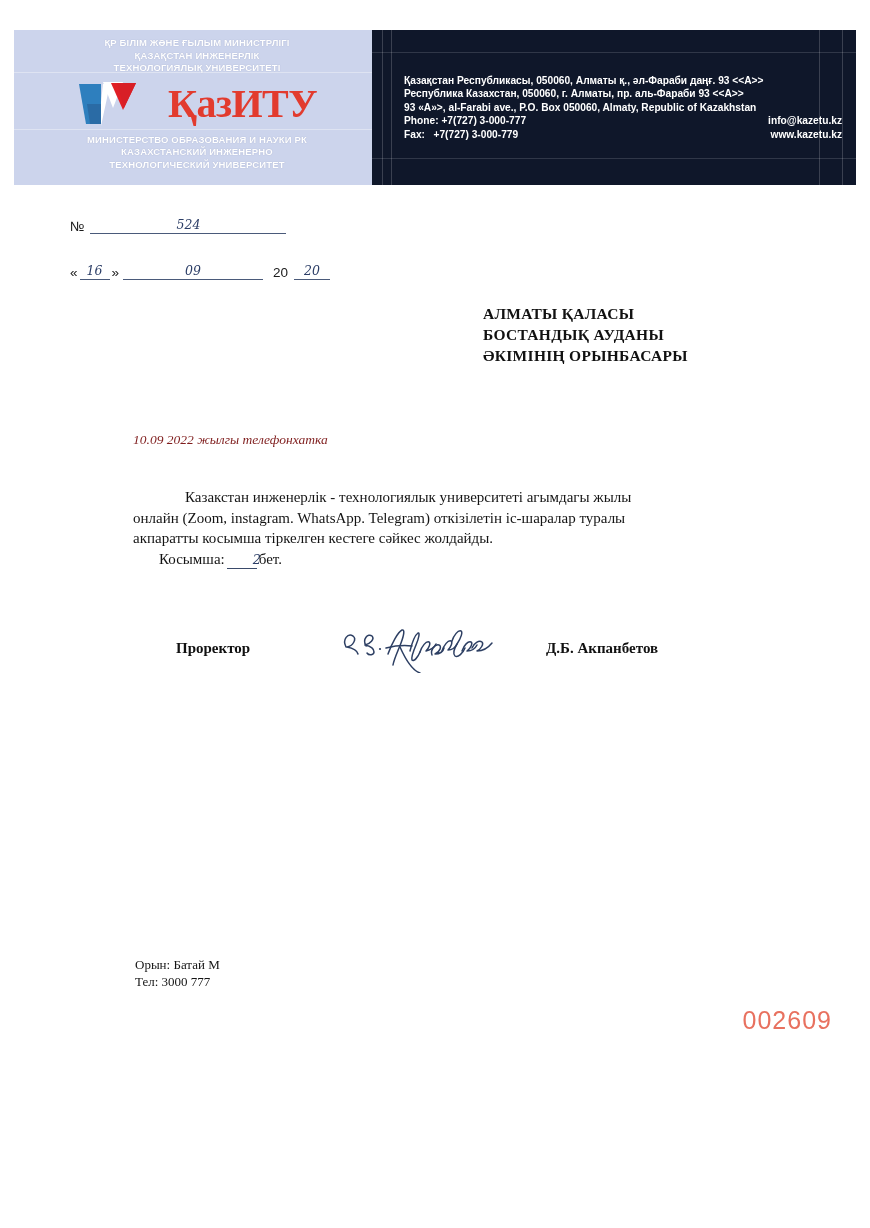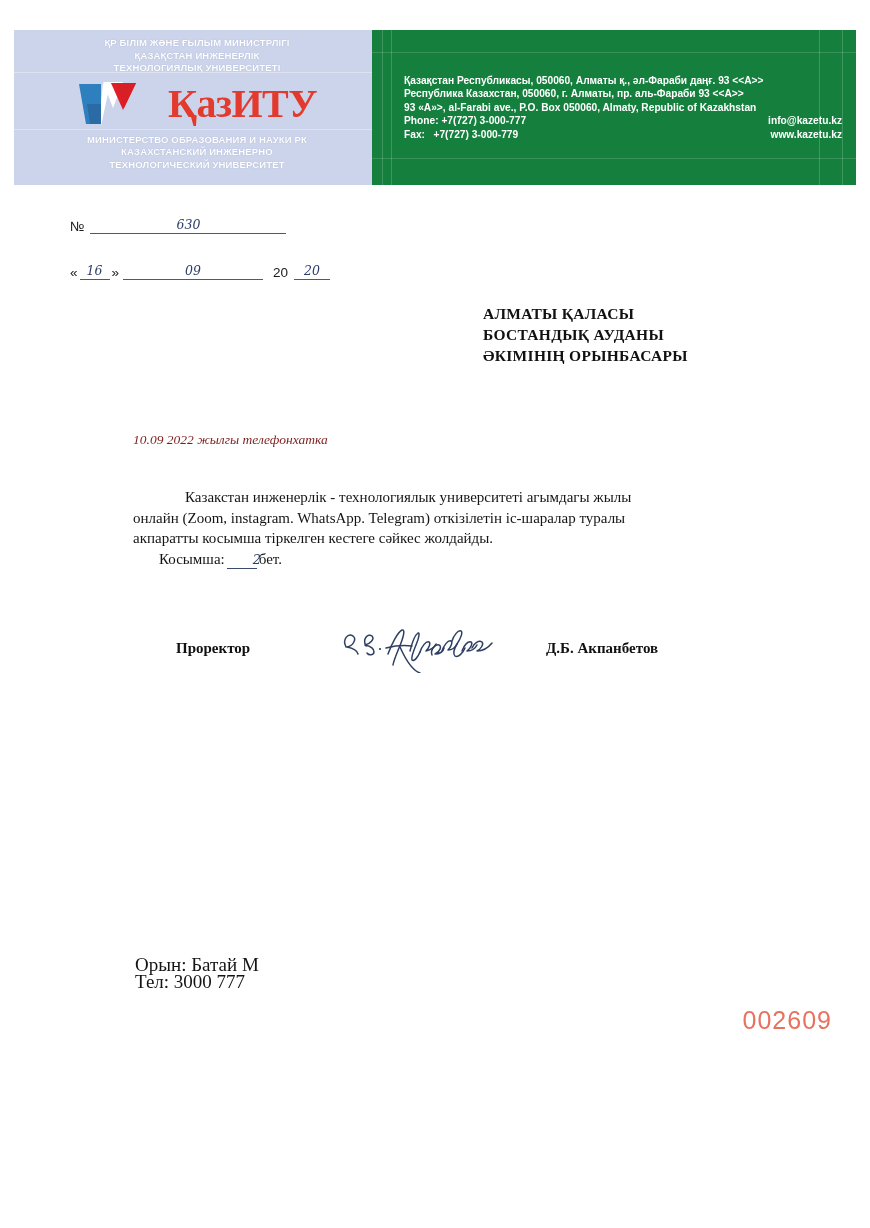--- a/index.html
+++ b/index.html
@@ -86,21 +86,21 @@
     font-size: 40px;
     line-height: 40px;
     color: #e23b2e;
     letter-spacing: -0.5px;
     margin-left: 2px;
     white-space: nowrap;
   }
 
   .lh-right {
     flex: 1;
-    background: #15803d;
+    background: #0f172a;
     position: relative;
     display: flex;
     align-items: center;
     box-sizing: border-box;
     padding-left: 32px;
     padding-right: 14px;
     overflow: hidden;
   }
   .rline {
     position: absolute;
@@ -256,21 +256,21 @@
     width: 170px;
     height: 52px;
   }
 
   
   .footer {
     position: absolute;
     left: 135px;
     top: 956px;
     font-family: "Liberation Serif", serif;
-    font-size: 19px;
+    font-size: 13px;
     line-height: 17px;
     color: #141414;
   }
   .stamp-number {
     position: absolute;
     right: 38px;
     top: 1006px;
     font-family: "Liberation Sans", sans-serif;
     font-size: 25px;
     letter-spacing: 1px;
@@ -329,21 +329,21 @@
         <span>www.kazetu.kz</span>
       </div>
     </div>
   </div>
 </div>
 
 <div class="regblock">
   <div class="reg-row">
     <span class="reg-label">№</span>
     <span class="rule num">
-      <span class="hw">630</span>
+      <span class="hw">524</span>
     </span>
   </div>
   <div class="reg-row second">
     <span class="quote">«</span>
     <span class="rule day">
       <span class="hw">16</span>
     </span>
     <span class="quote">»</span>
     <span class="rule month">
       <span class="hw">09</span>

